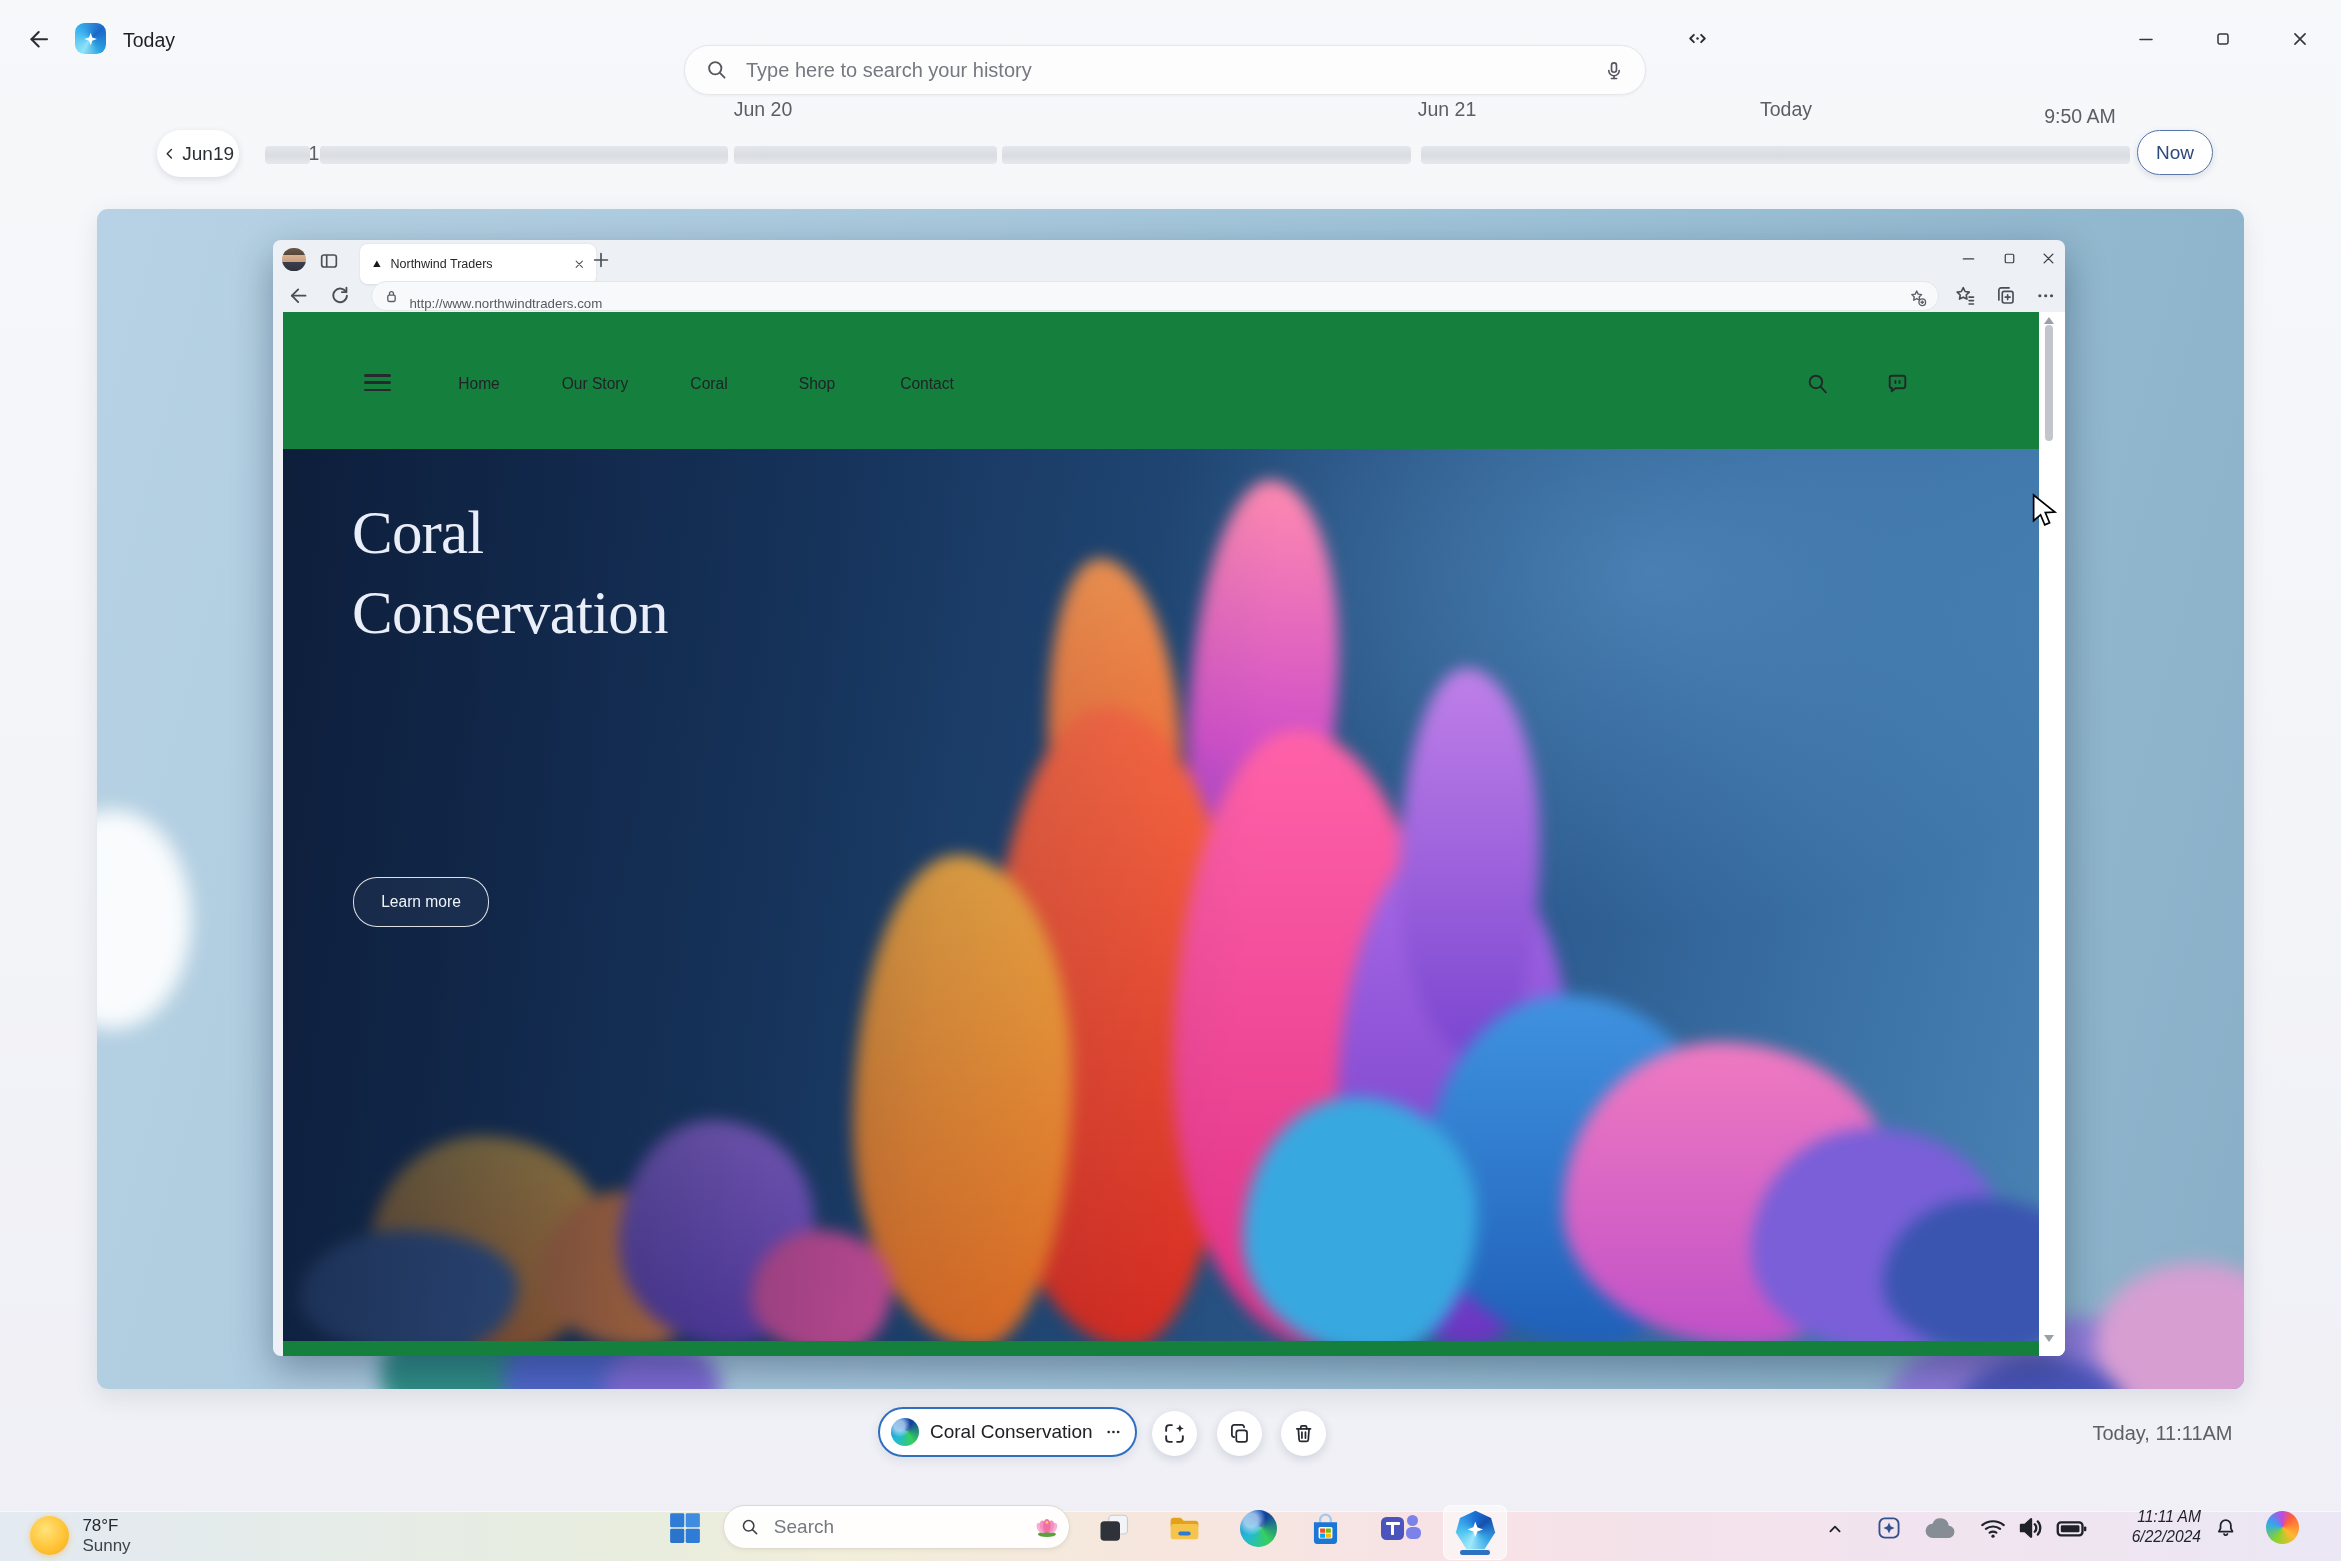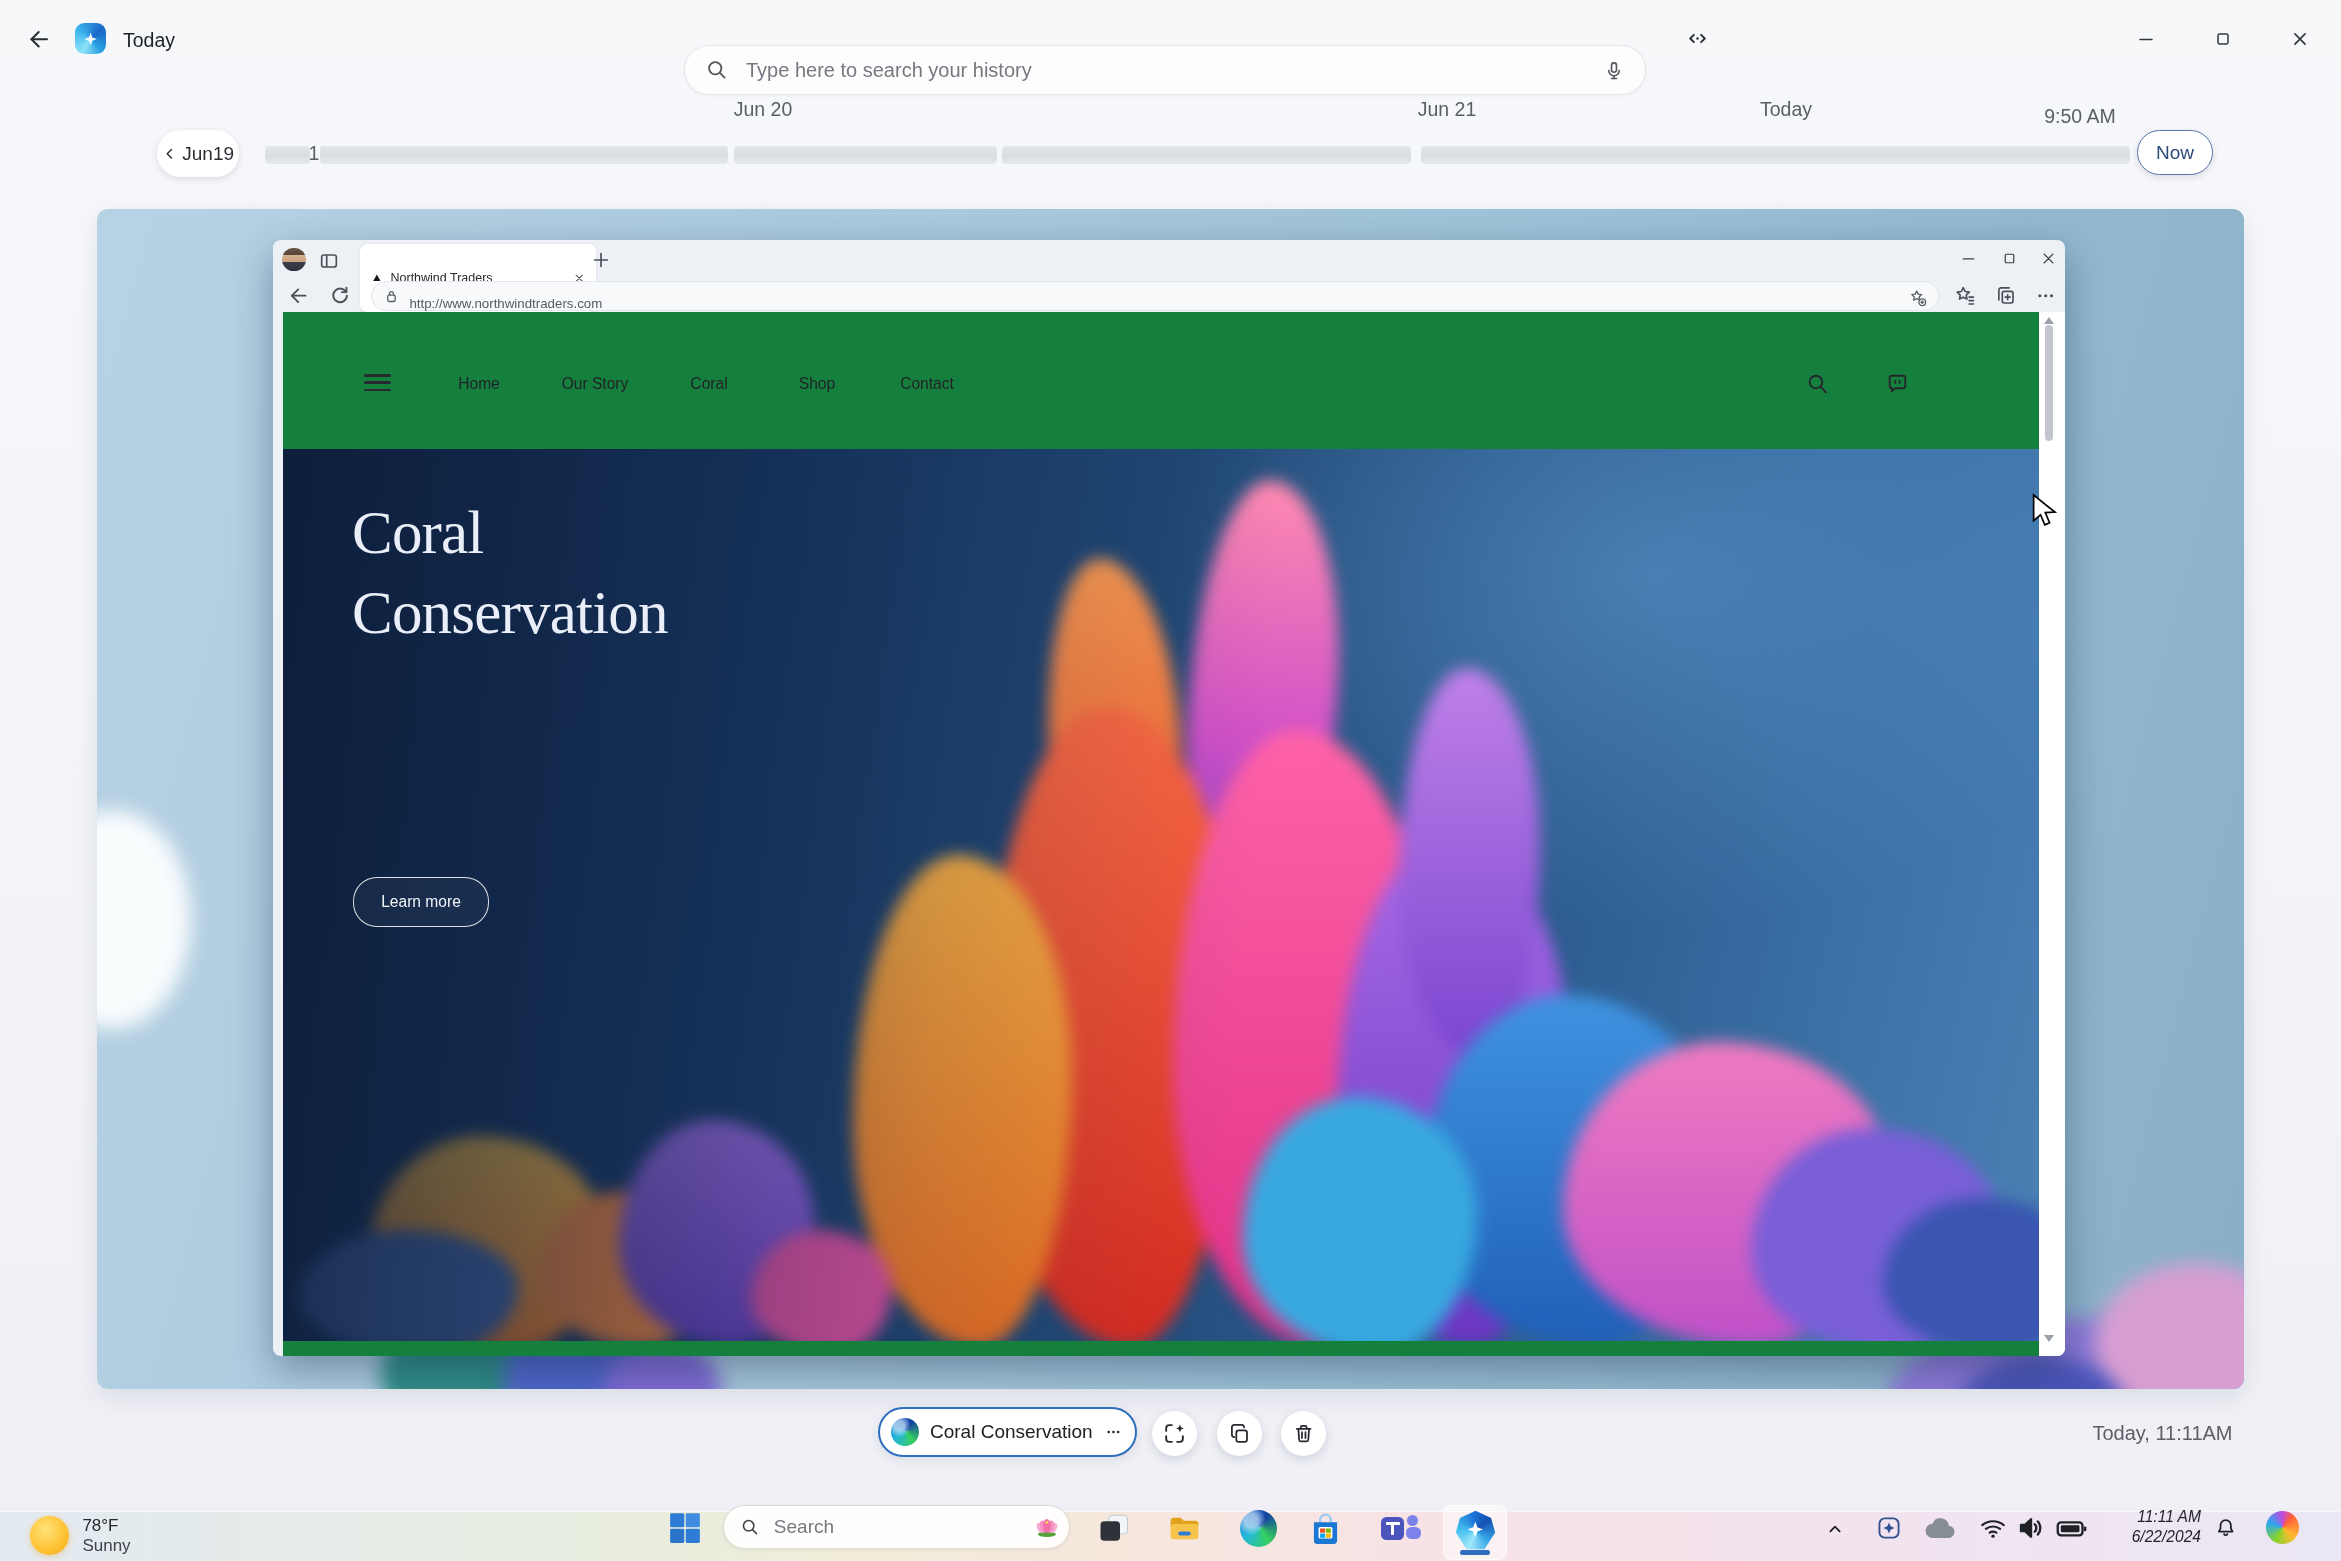--- a/index.html
+++ b/index.html
@@ -29,21 +29,21 @@
 
   
   .snapshot{position:absolute;left:97px;top:209px;width:2147px;height:1180px;border-radius:11px;overflow:hidden;
     background:linear-gradient(105deg,#b7d2e4 0%,#a9c9dd 35%,#9dc2d7 60%,#8db4cb 90%,#88afc7 100%);
     box-shadow:0 7.8px 23.4px rgba(60,80,110,.12);}
   .wp{position:absolute;border-radius:50%;filter:blur(9.4px);}
 
   .browser{position:absolute;left:176px;top:31px;width:1792px;height:1116px;background:#edf0f5;border-radius:7.8px;
     overflow:hidden;box-shadow:0 14px 39px rgba(15,35,65,.38);}
   .tab{position:absolute;left:87px;top:3.9px;width:214px;height:32px;background:#fff;border-radius:7.8px;
-    display:flex;align-items:center;padding:18px 11px;gap:7.8px;box-shadow:0 0.8px 2.3px rgba(30,40,60,.10);}
+    display:flex;align-items:center;padding:4px 11px;gap:7.8px;box-shadow:0 0.8px 2.3px rgba(30,40,60,.10);}
   .tab-title{flex:1;font-size:12.5px;color:#26282c;white-space:nowrap;}
   .url-pill{position:absolute;left:98px;top:41px;width:1568px;height:30px;background:#f7f9fb;border:0.8px solid #e3e7ec;
     border-radius:15px;display:flex;align-items:center;padding:0 11px;gap:9.4px;box-sizing:border-box;}
   .url-text{font-size:13.3px;color:#565a61;margin-top:15px;}
   .avatar{position:absolute;left:9.4px;top:7.8px;width:23.4px;height:23.4px;border-radius:50%;
     background:linear-gradient(180deg,#6b5747 0%,#55463c 30%,#d7b293 31%,#c9a07c 60%,#3a3f4a 61%,#2e333f 100%);}
 
   .page{position:absolute;left:10px;top:72px;width:1756px;height:1072px;background:#15803d;}
   .navitem{position:absolute;transform:translateX(-50%);top:62px;font-size:15.6px;color:#202327;line-height:19px;}
   .hamb span{display:block;width:26.5px;height:2.7px;background:#26292e;border-radius:1.6px;margin-bottom:4.7px;}

